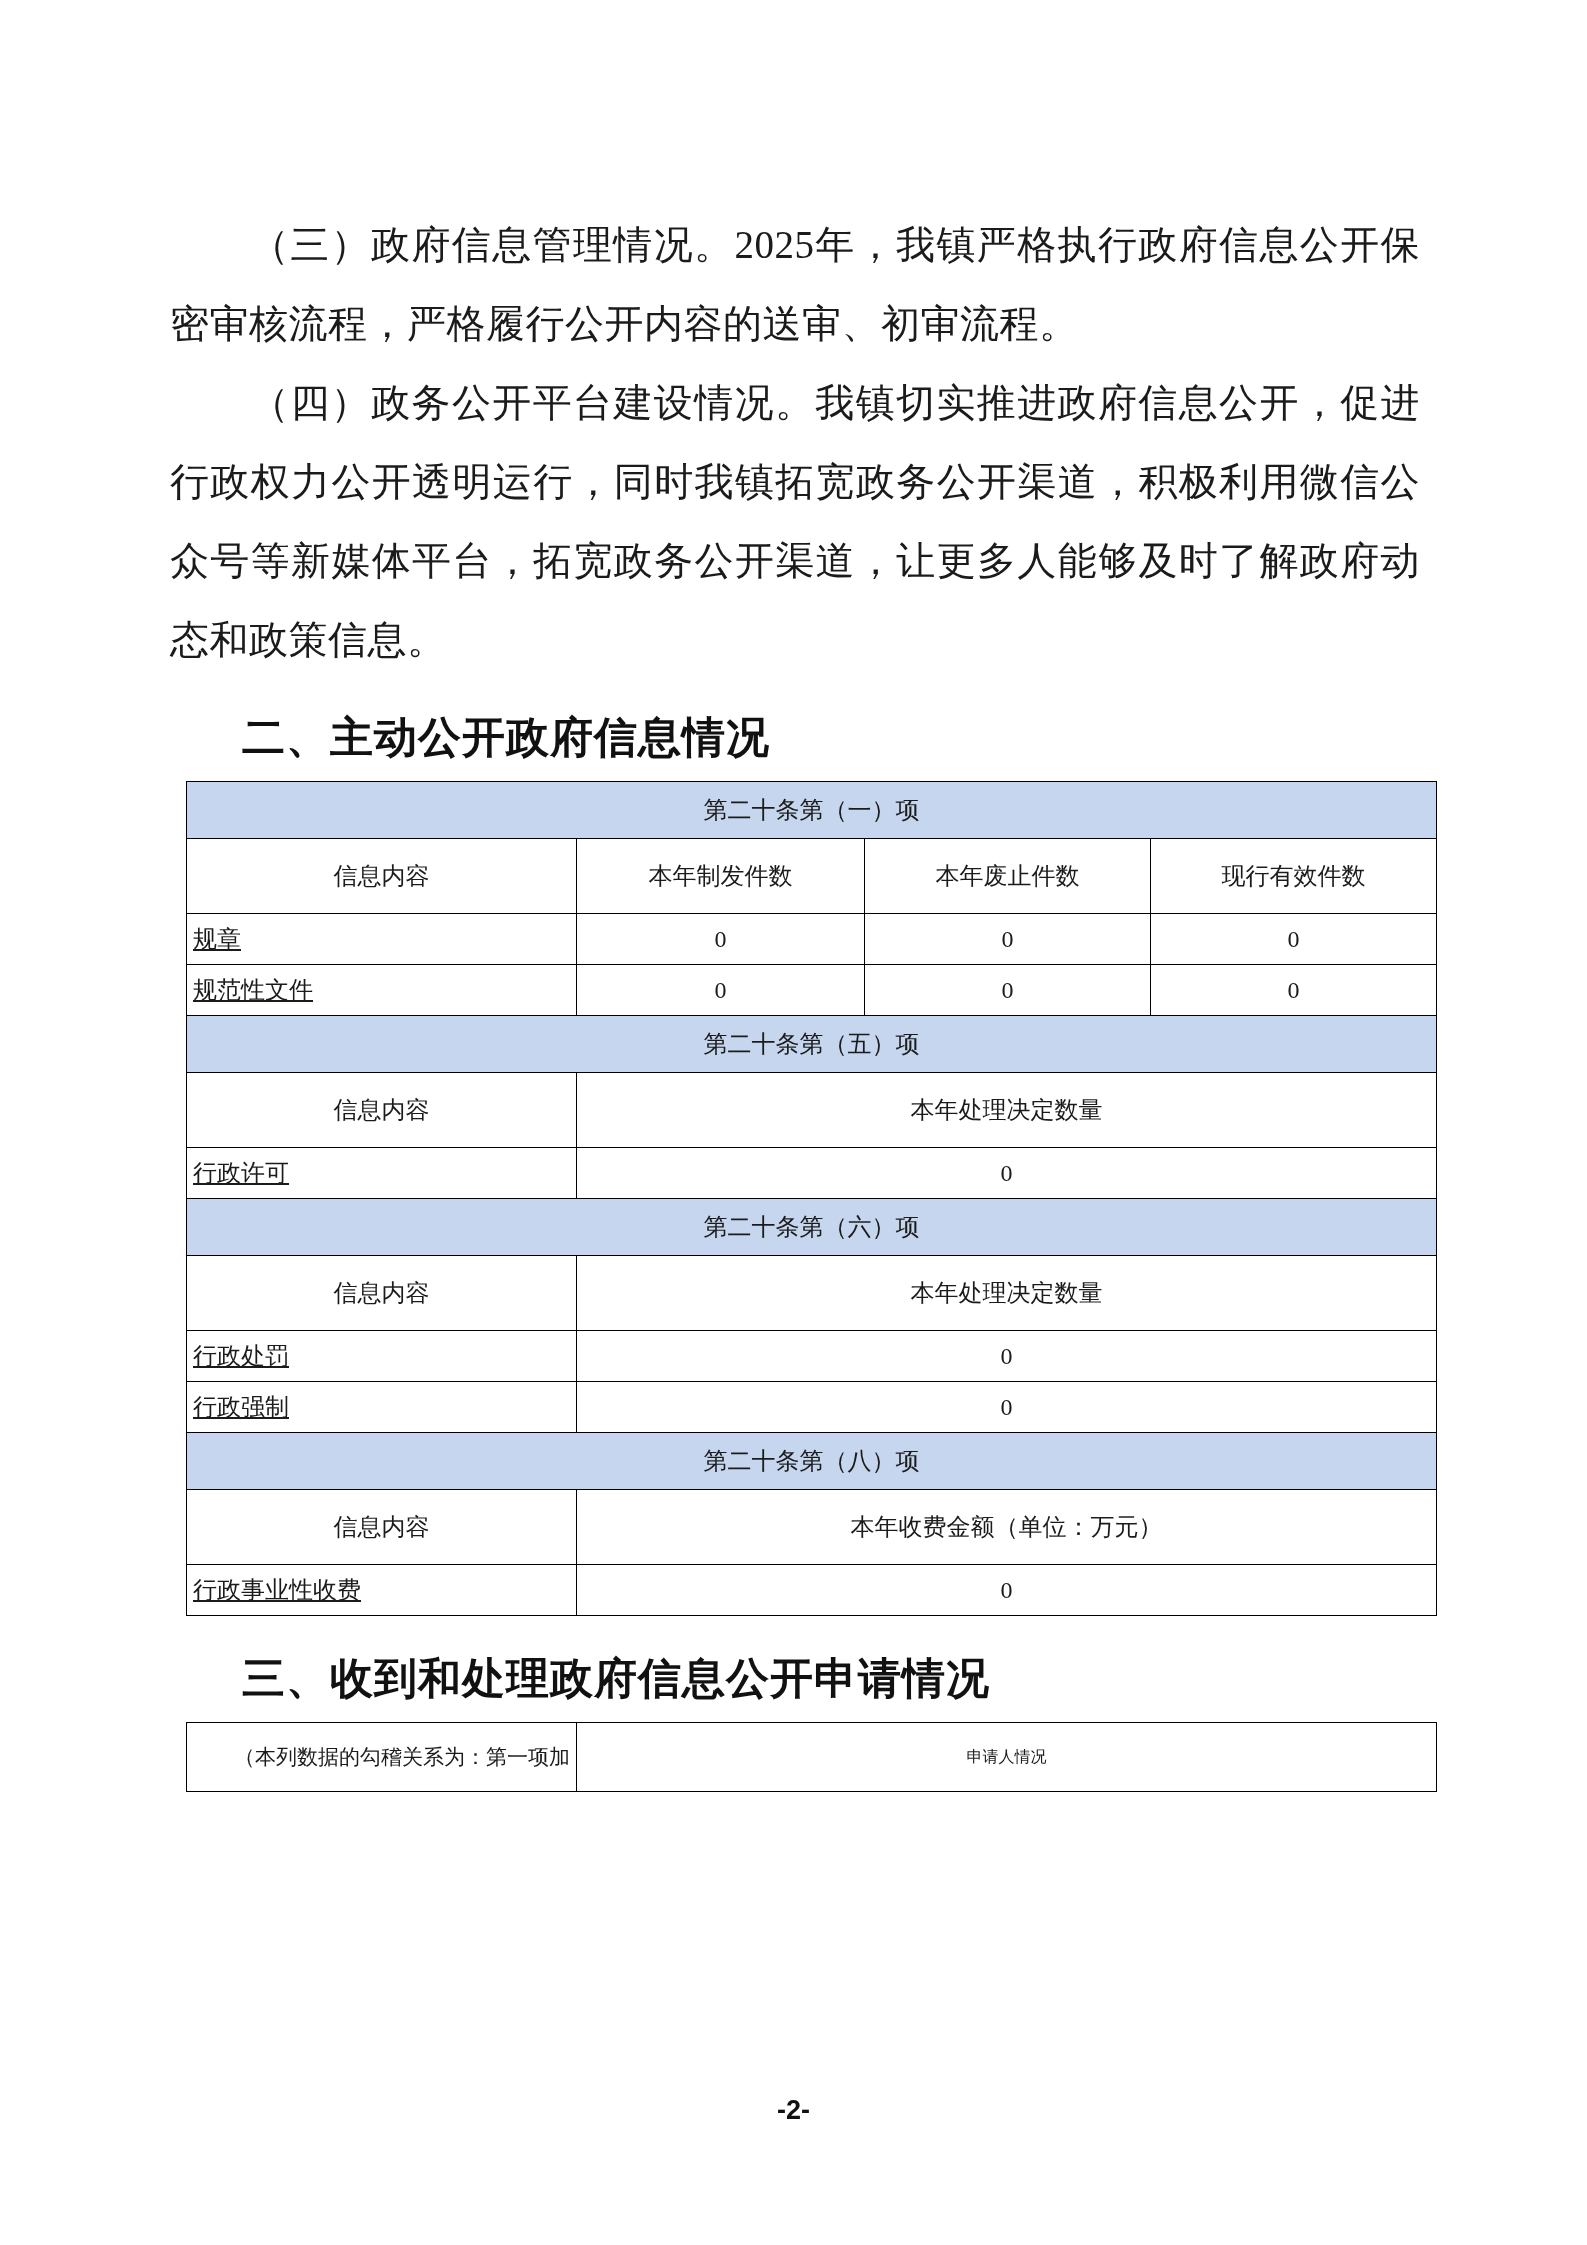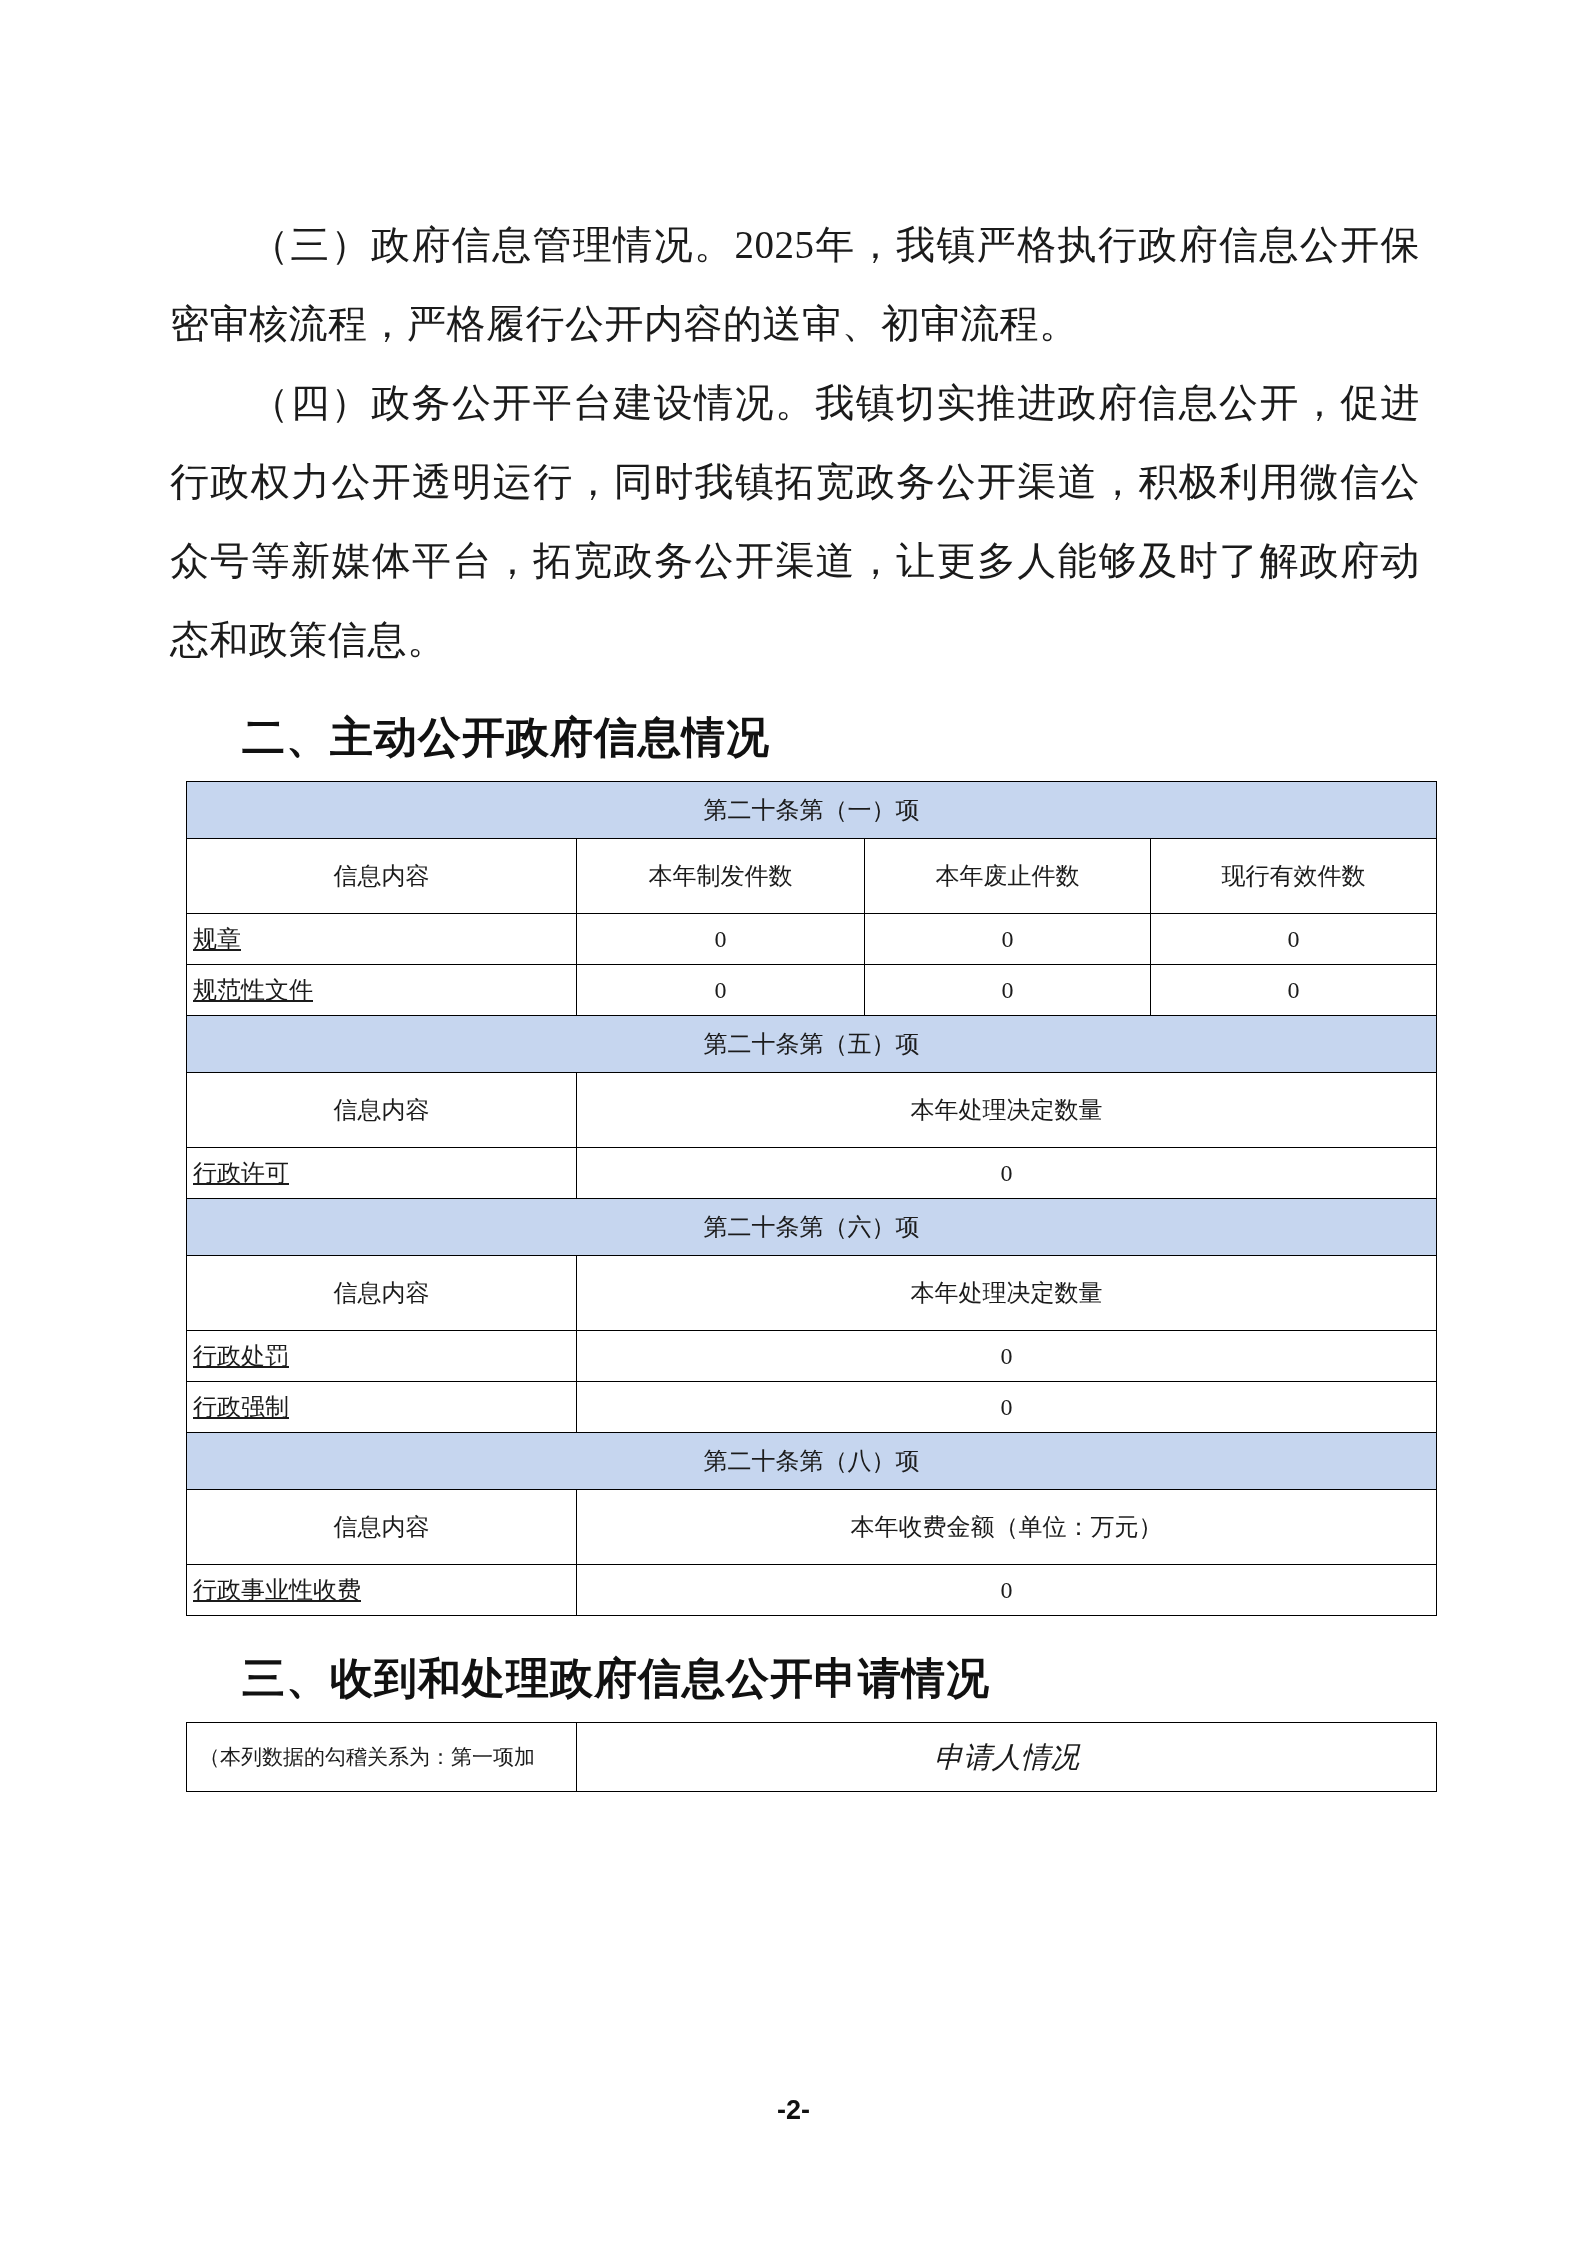--- a/index.html
+++ b/index.html
@@ -87,28 +87,27 @@
     text-align: center;
   }
   .t-sec { margin-top: 0; }
 
   
   table.partial td {
     height: 60px;
     vertical-align: middle;
   }
   table.partial td.note {
-    text-align: left;
+    text-align: right;
     padding-left: 12px;
     font-size: 21px;
   }
   table.partial td.applicant {
     text-align: center;
-    font-size: 29px;
-    font-style: italic;
+    font-size: 16px;
   }
 
   
   .page-number {
     position: absolute;
     left: 0;
     top: 2095px;
     width: 1587px;
     text-align: center;
     font-family: "Liberation Sans", "DejaVu Sans", sans-serif;

